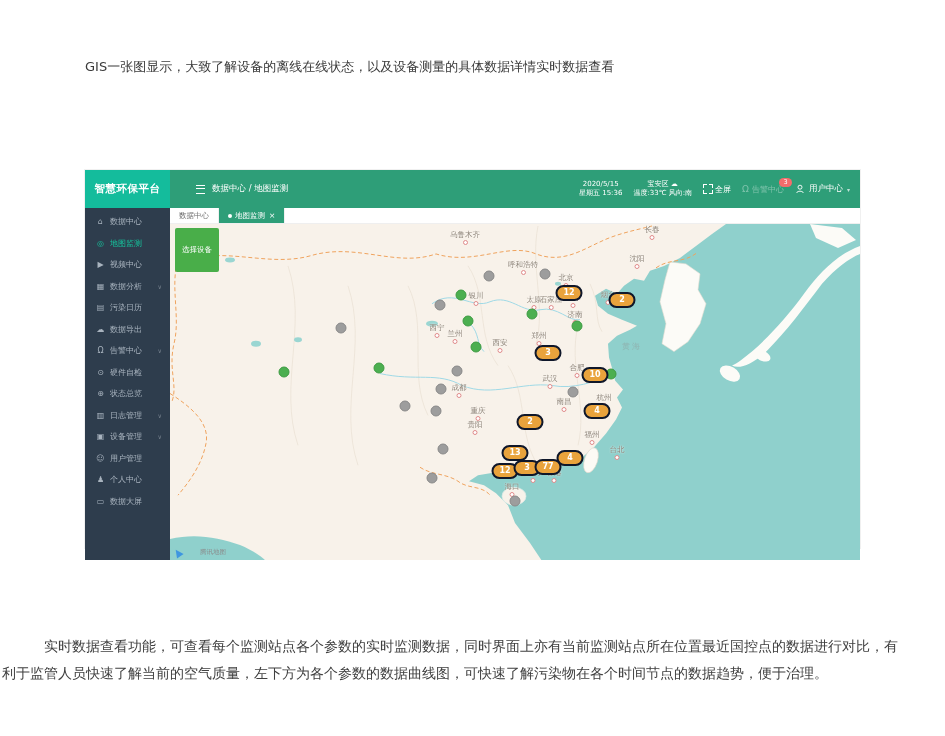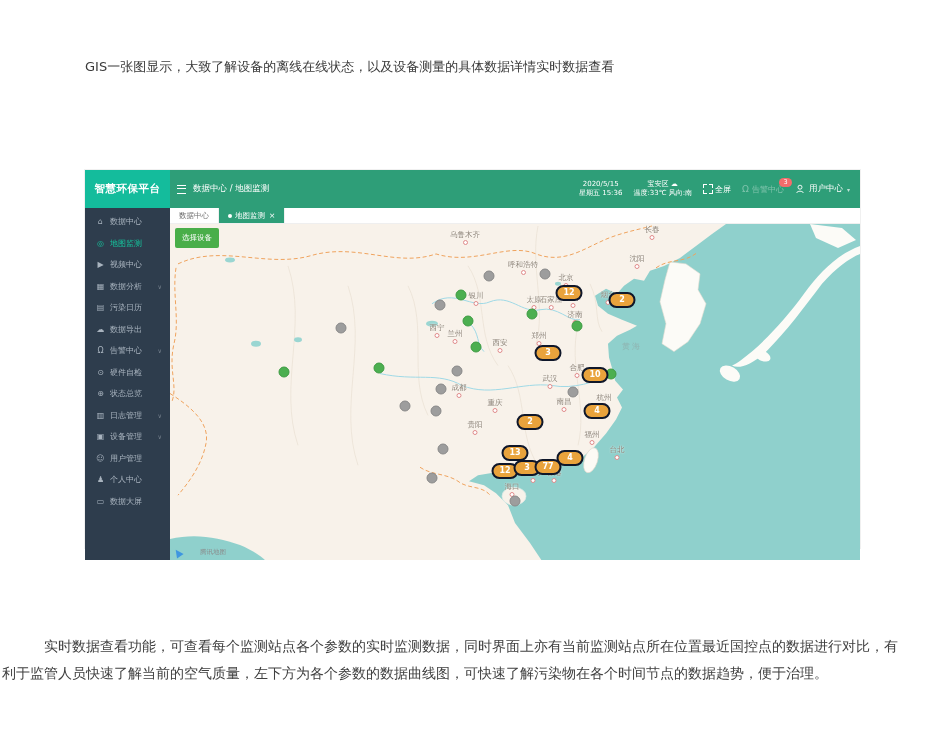--- a/index.html
+++ b/index.html
@@ -8,21 +8,21 @@
 
   
   .page-title{position:absolute;left:85px;top:10px;margin:0;font-size:22px;font-weight:bold;color:#4F81BD;letter-spacing:.5px;}
   .intro{position:absolute;left:85px;top:58px;margin:0;font-size:13px;color:#3a3a3a;}
   .body-text{position:absolute;left:2px;top:633px;width:896px;margin:0;font-size:14px;line-height:27px;color:#404040;text-align:justify;text-indent:3em;}
 
   
   .app{position:absolute;left:85px;top:170px;width:775px;height:378px;box-shadow:0 0 0 1px rgba(0,0,0,.06);font-family:"DejaVu Sans","Liberation Sans",sans-serif;}
   .app-header{height:38px;display:flex;align-items:stretch;background:#2E9E78;color:#fff;}
   .logo{width:85px;background:#14BC9C;display:flex;align-items:center;justify-content:center;font-size:10.5px;font-weight:bold;letter-spacing:.5px;}
-  .hd-left{display:flex;align-items:center;gap:7px;padding-left:7px;flex:1;font-size:8.5px;}
+  .hd-left{display:flex;align-items:center;gap:7px;padding-left:26px;flex:1;font-size:8.5px;}
   .hamb{width:9px;height:7px;border-top:1.5px solid #fff;border-bottom:1.5px solid #fff;position:relative;}
   .hamb::after{content:"";position:absolute;left:0;right:0;top:2.2px;border-top:1.5px solid #fff;}
   .hd-right{display:flex;align-items:center;gap:11px;padding-right:10px;}
   .hd-block{text-align:center;font-size:7px;line-height:1.35;}
   .hd-item{display:flex;align-items:center;gap:2px;font-size:8px;}
   .fs-icon{position:relative;width:10px;height:10px;display:inline-block;}
   .fs-icon b{position:absolute;width:3px;height:3px;border:1px solid #fff;}
   .fs-icon .c1{top:0;left:0;border-right:none;border-bottom:none}
   .fs-icon .c2{top:0;right:0;border-left:none;border-bottom:none}
   .fs-icon .c3{bottom:0;left:0;border-right:none;border-top:none}
@@ -50,21 +50,21 @@
   .map{position:relative;flex:1;background:#F8F2EA;overflow:hidden;}
   .geo{position:absolute;inset:0;width:100%;height:100%;}
   #map-layer{position:absolute;inset:0;}
   .city{position:absolute;transform:translate(-50%,-50%);font-size:7.5px;color:#8E8478;line-height:1;text-align:center;white-space:nowrap;text-shadow:0 0 2px #fff;}
   .city i{display:block;width:3px;height:3px;margin:1.5px auto 0;background:#fff;border:1px solid #E08B8B;border-radius:50%;}
   .sea-label{position:absolute;transform:translate(-50%,-50%);font-size:8px;color:#8FB5B2;letter-spacing:2px;}
   .mk{position:absolute;transform:translate(-50%,-50%);width:11px;height:11px;border-radius:50%;box-sizing:border-box;cursor:pointer;}
   .mk.online{background:#4CAF50;border:1px solid #3E9B43;}
   .mk.offline{background:#9D9D9D;border:1px solid #898989;}
   .cluster{position:absolute;transform:translate(-50%,-50%);min-width:15px;height:12px;padding:0 4px;line-height:12px;border-radius:9px;background:#E9A33C;border:2px solid #0f172a;color:#fff;font-size:8px;font-weight:bold;text-align:center;cursor:pointer;}
-  .select-btn{position:absolute;left:5px;top:4px;z-index:5;background:#49AE49;color:#fff;border:none;border-radius:2px;font-size:7.5px;padding:5px 7px;cursor:pointer;font-family:inherit;}
+  .select-btn{position:absolute;left:5px;top:4px;z-index:5;background:#49AE49;color:#fff;border:none;border-radius:2px;font-size:7.5px;padding:17px 7px;cursor:pointer;font-family:inherit;}
   .attribution{position:absolute;left:4px;bottom:3px;z-index:5;display:flex;align-items:flex-end;gap:18px;font-size:6.5px;color:#8a8a8a;}
   .tx-logo{width:0;height:0;border-left:4px solid transparent;border-right:4px solid transparent;border-bottom:8px solid #3E96E0;transform:rotate(-35deg);display:inline-block;}
 </style>
 </head>
 <body>
 
 <div class="doc">
 
   <p class="intro">GIS一张图显示，大致了解设备的离线在线状态，以及设备测量的具体数据详情实时数据查看</p>
 
@@ -248,21 +248,21 @@
               <div class="city" style="left: 438px; top: 74px;"><span>烟台</span><i></i></div>
               <div class="city" style="left: 267px; top: 107px;"><span>西宁</span><i></i></div>
               <div class="city" style="left: 285px; top: 113px;"><span>兰州</span><i></i></div>
               <div class="city" style="left: 330px; top: 122px;"><span>西安</span><i></i></div>
               <div class="city" style="left: 369px; top: 115px;"><span>郑州</span><i></i></div>
               <div class="city" style="left: 407px; top: 147px;"><span>合肥</span><i></i></div>
               <div class="city" style="left: 380px; top: 158px;"><span>武汉</span><i></i></div>
               <div class="city" style="left: 394px; top: 181px;"><span>南昌</span><i></i></div>
               <div class="city" style="left: 434px; top: 177px;"><span>杭州</span><i></i></div>
               <div class="city" style="left: 289px; top: 167px;"><span>成都</span><i></i></div>
-              <div class="city" style="left: 308px; top: 182px; margin-left: 17px;"><span>重庆</span><i></i></div>
+              <div class="city" style="left: 308px; top: 190px;"><span>重庆</span><i></i></div>
               <div class="city" style="left: 305px; top: 204px;"><span>贵阳</span><i></i></div>
               <div class="city" style="left: 422px; top: 214px;"><span>福州</span><i></i></div>
               <div class="city" style="left: 447px; top: 229px;"><span>台北</span><i></i></div>
               <div class="city" style="left: 363px; top: 252px;"><span>澳门</span><i></i></div>
               <div class="city" style="left: 384px; top: 252px;"><span>香港</span><i></i></div>
               <div class="city" style="left: 342px; top: 266px;"><span>海口</span><i></i></div>
               <div class="sea-label" style="left: 462px; top: 122px;">黄海</div>
               <div class="mk offline" style="left: 171px; top: 104px;"></div>
               <div class="mk offline" style="left: 319px; top: 52px;"></div>
               <div class="mk offline" style="left: 375px; top: 50px;"></div>

